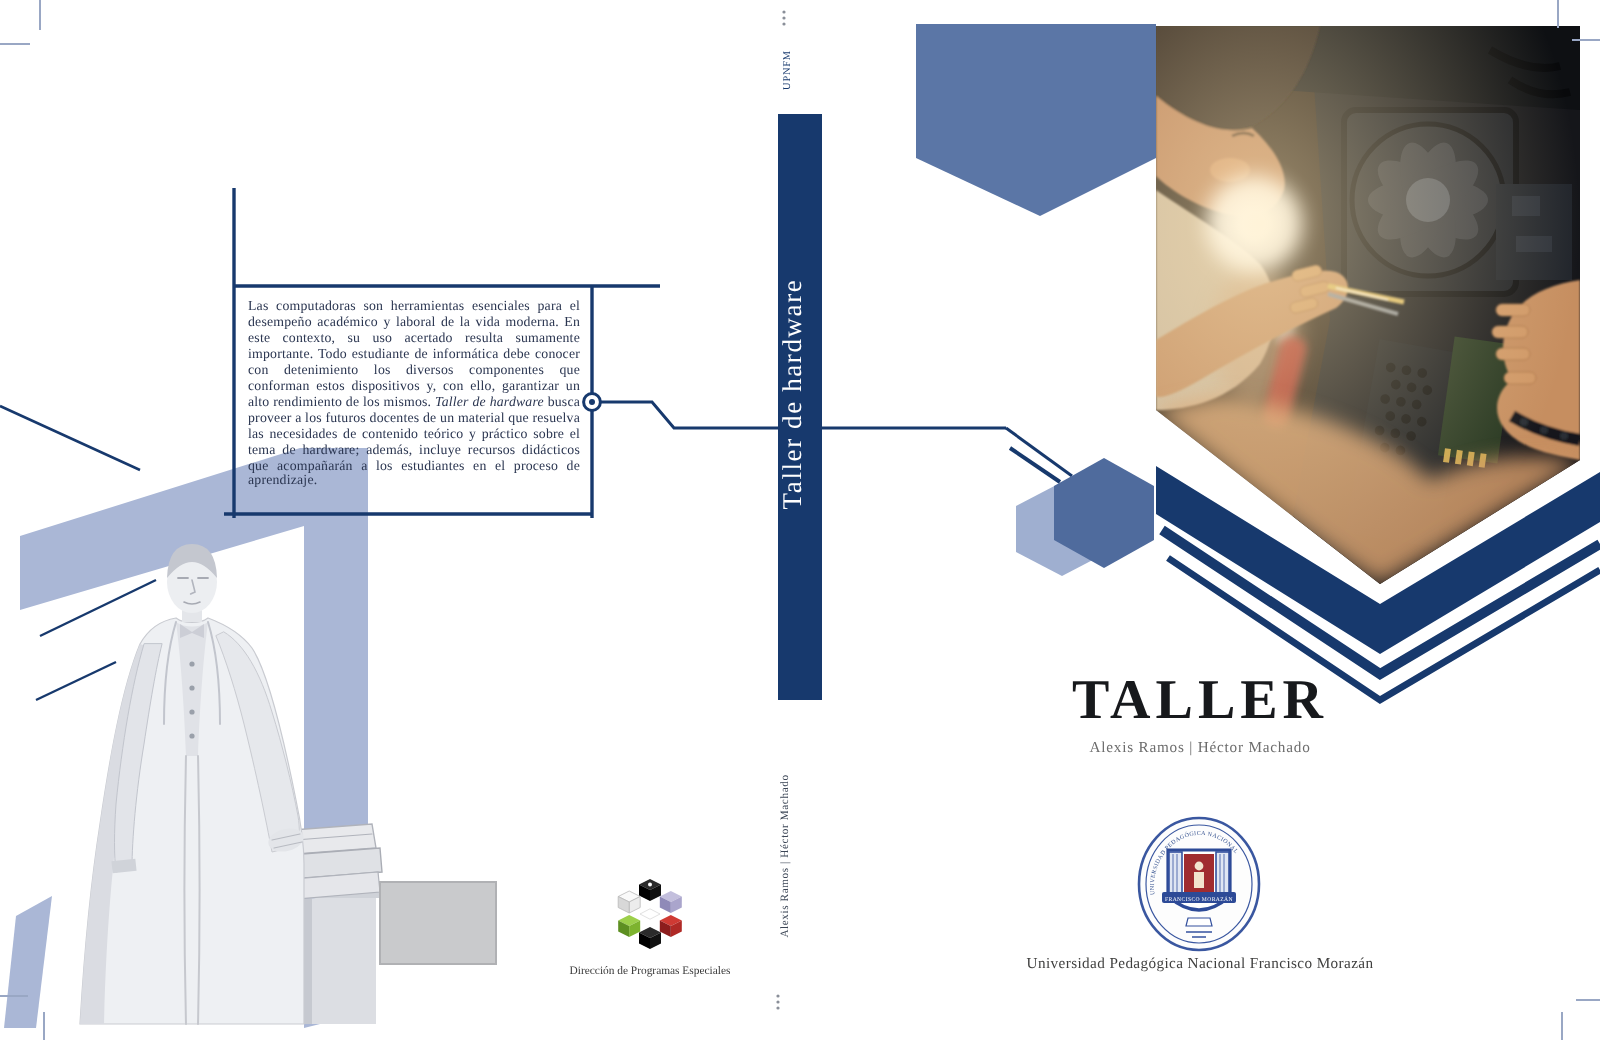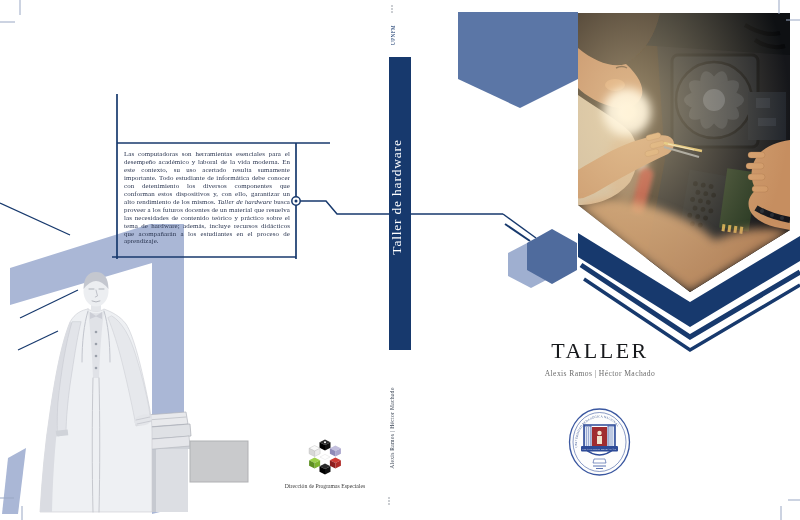--- a/index.html
+++ b/index.html
@@ -17,21 +17,21 @@
     font-size:6.9px;line-height:7.95px;text-align:justify;
     color:#2a3550;letter-spacing:.1px;
   }
   .blurb .it{font-style:italic;}
 
   
   .front-title{
     position:absolute;left:455px;top:339px;width:290px;text-align:center;
     color:#17191c;
   }
-  .front-title .t1{font-size:22px;font-weight:normal;letter-spacing:2.5px;line-height:24px;}
+  .front-title .t1{font-size:28px;font-weight:bold;letter-spacing:2.5px;line-height:24px;}
   .front-title .t2{font-size:23px;font-weight:bold;letter-spacing:2px;line-height:25px;margin-top:6px;}
   .front-title .auth{font-size:7.6px;color:#6c6c6c;letter-spacing:.4px;margin-top:6px;}
 
   .university{
     position:absolute;left:455px;top:477px;width:290px;text-align:center;
     font-size:7.6px;color:#3f3f3e;letter-spacing:.2px;
   }
   .dpe-label{
     position:absolute;left:262px;top:483px;width:126px;text-align:center;
     font-size:5.7px;color:#3a3a3a;
@@ -324,14 +324,15 @@
   <span>Las computadoras son herramientas esenciales para el desempeño académico y laboral de la vida moderna. En este contexto, su uso acertado resulta sumamente importante. Todo estudiante de informática debe conocer con detenimiento los diversos componentes que conforman estos dispositivos y, con ello, garantizar un alto rendimiento de los mismos. </span><span class="it">Taller de hardware</span><span> busca proveer a los futuros docentes de un material que resuelva las necesidades de contenido teórico y práctico sobre el tema de hardware; además, incluye recursos didácticos que acompañarán a los estudiantes en el proceso de aprendizaje.</span>
 </div>
 
 <div class="dpe-label">Dirección de Programas Especiales</div>
 
 <div class="front-title">
   <div class="t1">TALLER</div>
   <div class="auth">Alexis Ramos | Héctor Machado</div>
 </div>
 
+<div class="university">Universidad Pedagógica Nacional Francisco Morazán</div>
 
 </div>
 
 </body></html>

